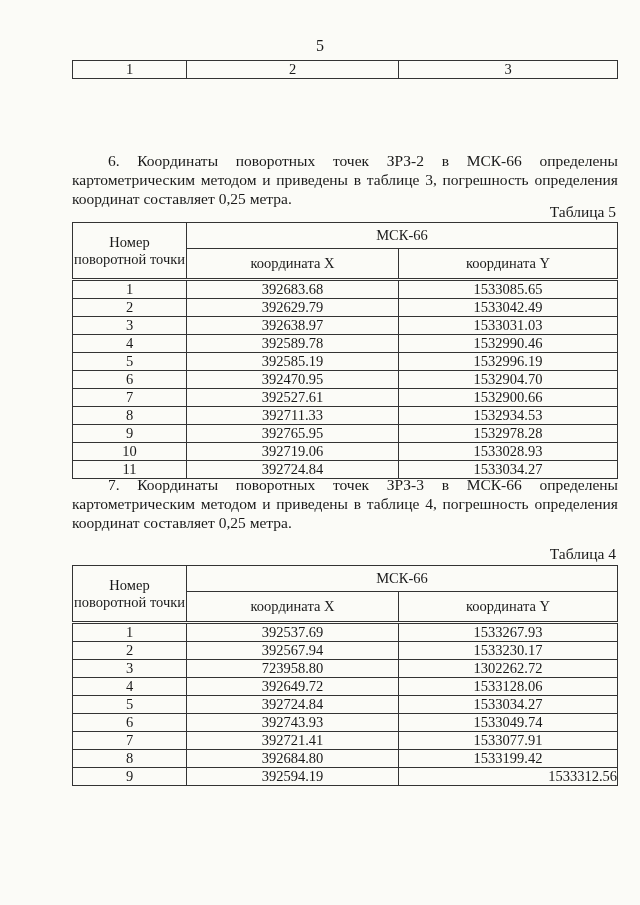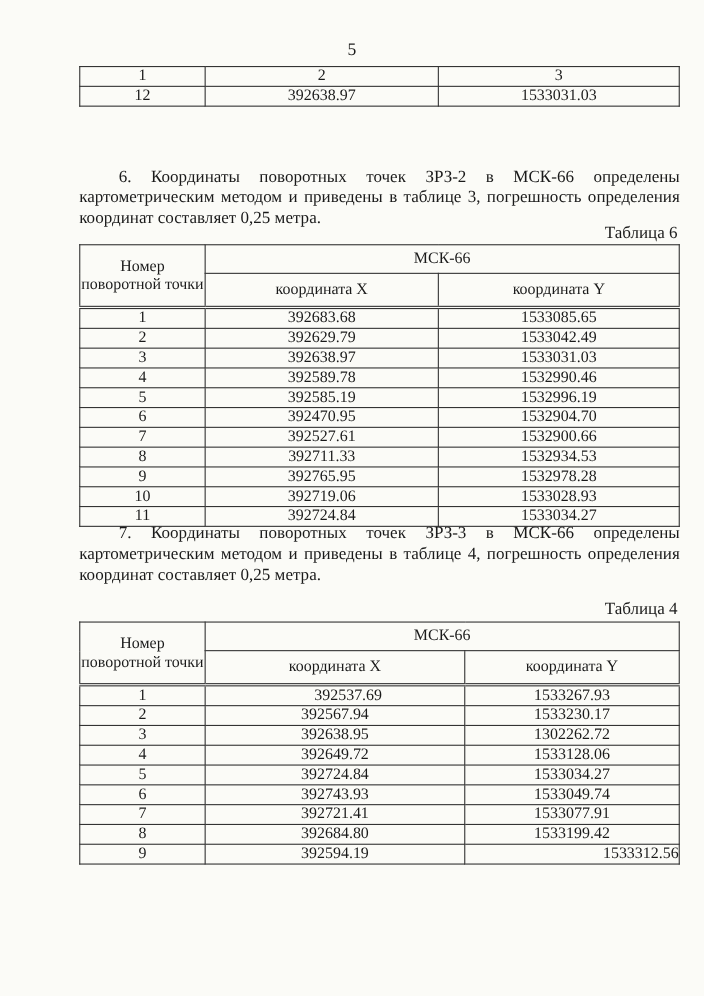--- a/index.html
+++ b/index.html
@@ -21,32 +21,27 @@
 
 <div class="page-num">5</div>
 
 <table style="top:60px;" id="t0">
   <tbody>
       <tr>
         <td class="c1" style="height: 17px;">1</td>
         <td class="c2" style="height: 17px;">2</td>
         <td style="height: 17px;">3</td>
       </tr>
-      <tr>
-        <td class="c1" style="height: 17px;">12</td>
-        <td class="c2" style="height: 17px;">392638.97</td>
-        <td style="height: 17px;">1533031.03</td>
-      </tr>
     </tbody>
 </table>
 
 <div class="para" style="top:151px;">
   <span class="indent"></span><span>6. Координаты поворотных точек ЗРЗ-2 в МСК-66 определены картометрическим методом и приведены в таблице 3, погрешность определения координат составляет 0,25 метра.</span>
 </div>
-<div class="tcap" style="top:203px;">Таблица 6</div>
+<div class="tcap" style="top:203px;">Таблица 5</div>
 
 <table style="top:222px;" id="t3">
   <thead class="head">
     <tr>
       <th class="c1" rowspan="2">Номер поворотной точки</th>
       <th colspan="2" style="height:25px;">МСК-66</th>
     </tr>
     <tr>
       <th class="c2" style="height:29px;">координата X</th>
       <th>координата Y</th>
@@ -123,31 +118,31 @@
       <th colspan="2" style="height:25px;">МСК-66</th>
     </tr>
     <tr>
       <th class="c2" style="height:29px;">координата X</th>
       <th>координата Y</th>
     </tr>
   </thead>
   <tbody>
       <tr class="sep">
         <td class="c1" style="height: 17px;">1</td>
-        <td class="c2" style="height: 17px; padding-left: 24px;">392537.69</td>
+        <td class="c2" style="height: 17px;">392537.69</td>
         <td style="height: 17px;">1533267.93</td>
       </tr>
       <tr>
         <td class="c1" style="height: 17px;">2</td>
         <td class="c2" style="height: 17px;">392567.94</td>
         <td style="height: 17px;">1533230.17</td>
       </tr>
       <tr>
         <td class="c1" style="height: 17px;">3</td>
-        <td class="c2" style="height: 17px;">392638.95</td>
+        <td class="c2" style="height: 17px;">723958.80</td>
         <td style="height: 17px;">1302262.72</td>
       </tr>
       <tr>
         <td class="c1" style="height: 17px;">4</td>
         <td class="c2" style="height: 17px;">392649.72</td>
         <td style="height: 17px;">1533128.06</td>
       </tr>
       <tr>
         <td class="c1" style="height: 17px;">5</td>
         <td class="c2" style="height: 17px;">392724.84</td>

